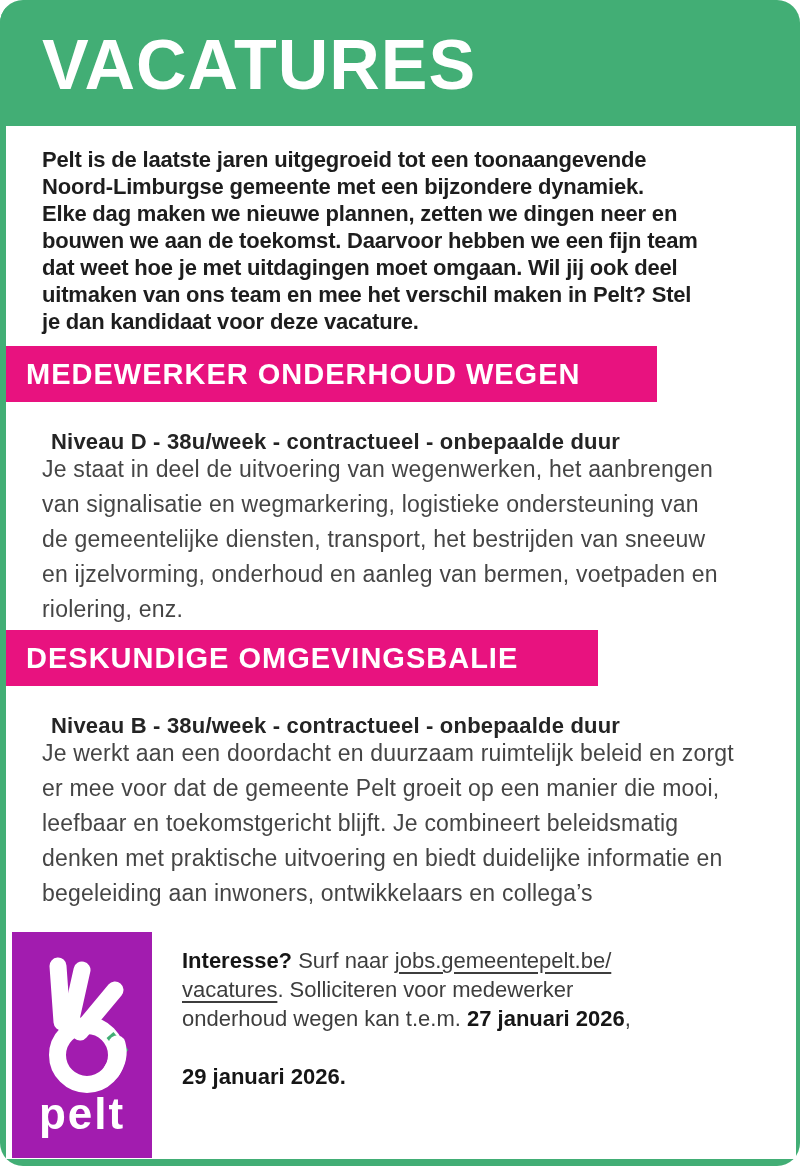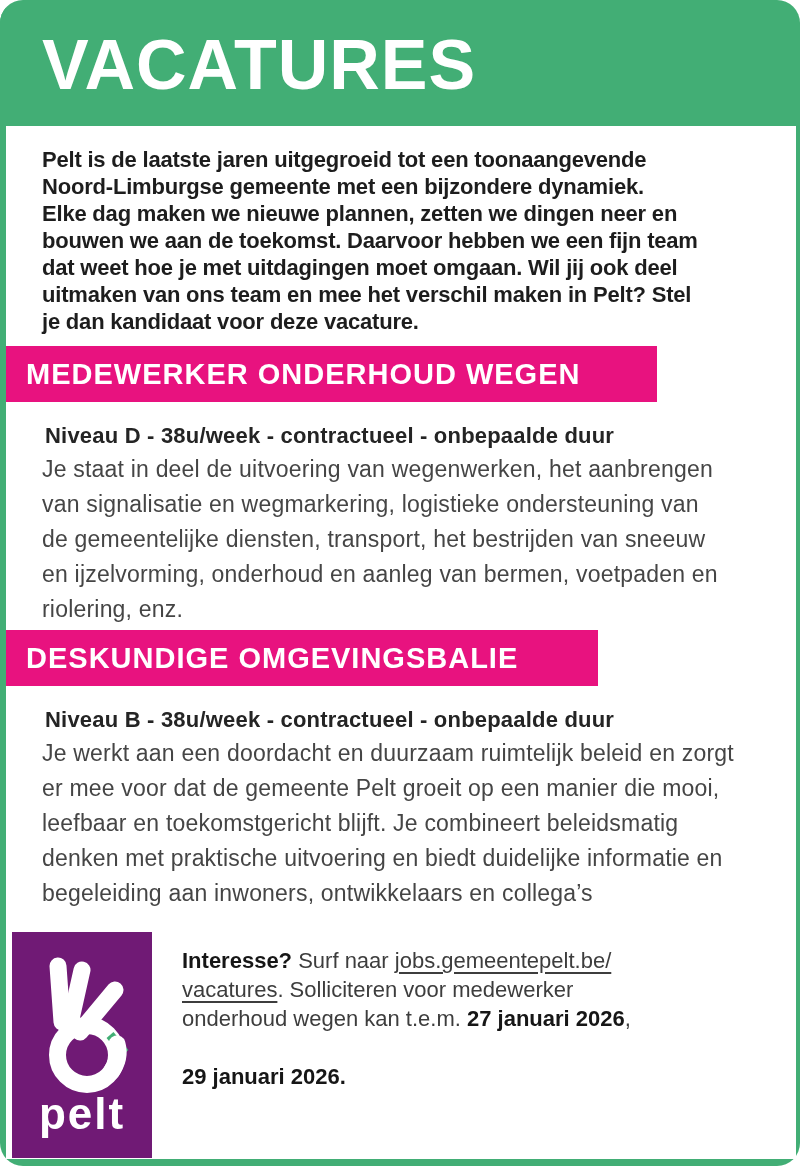--- a/index.html
+++ b/index.html
@@ -22,35 +22,35 @@
     font-size:22px;line-height:27px;font-weight:bold;letter-spacing:-0.2px;color:#1d1d1d;
   }
   .banner{
     position:absolute;left:6px;height:56px;background:#e8127f;color:#ffffff;
     font-weight:900;font-size:29px;letter-spacing:1px;line-height:56px;
     padding-left:20px;box-sizing:border-box;white-space:nowrap;
   }
   .banner-1{top:346px;width:651px;}
   .banner-2{top:630px;width:592px;}
   .level{
-    position:absolute;left:42px;margin:3px;width:740px;
+    position:absolute;left:42px;margin:9px;width:740px;
     font-size:22px;font-weight:bold;color:#242424;letter-spacing:0.2px;
   }
   .level-1{top:420px;}
   .level-2{top:704px;}
   .desc{
     position:absolute;left:42px;margin:0;width:745px;
     font-size:23px;line-height:35px;font-weight:normal;color:#454545;letter-spacing:0.2px;
   }
   .desc-1{top:452px;}
   .desc-2{top:736px;}
 
   
   .logo-block{
-    position:absolute;left:12px;top:932px;width:140px;height:226px;background:#701a75;
+    position:absolute;left:12px;top:932px;width:140px;height:226px;background:#a21caf;
   }
   .hand-svg{position:absolute;left:0;top:0;width:140px;height:175px;display:block;}
   .logo-word{
     position:absolute;left:0;bottom:22px;width:100%;margin:0;text-align:center;
     color:#ffffff;font-size:44px;line-height:1;font-weight:800;letter-spacing:2px;
   }
   .contact{
     position:absolute;left:182px;top:946px;width:560px;margin:0;
     font-size:22px;line-height:29px;color:#3d3d3d;font-weight:normal;
   }

